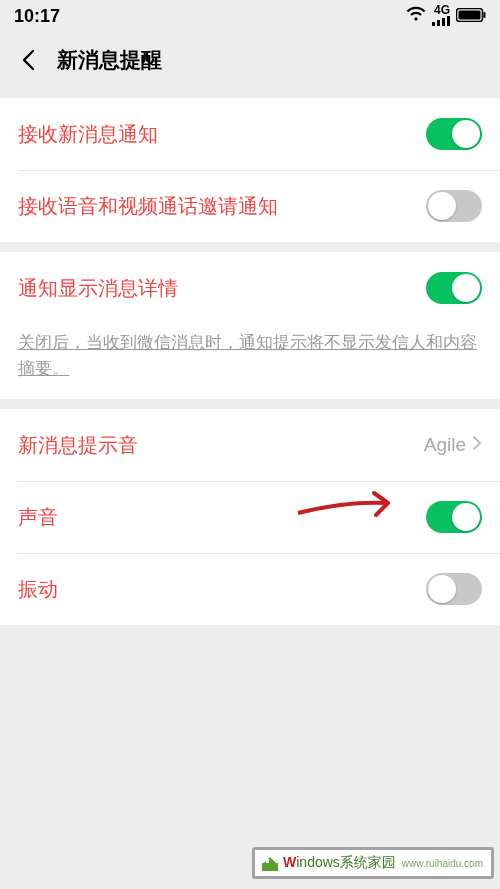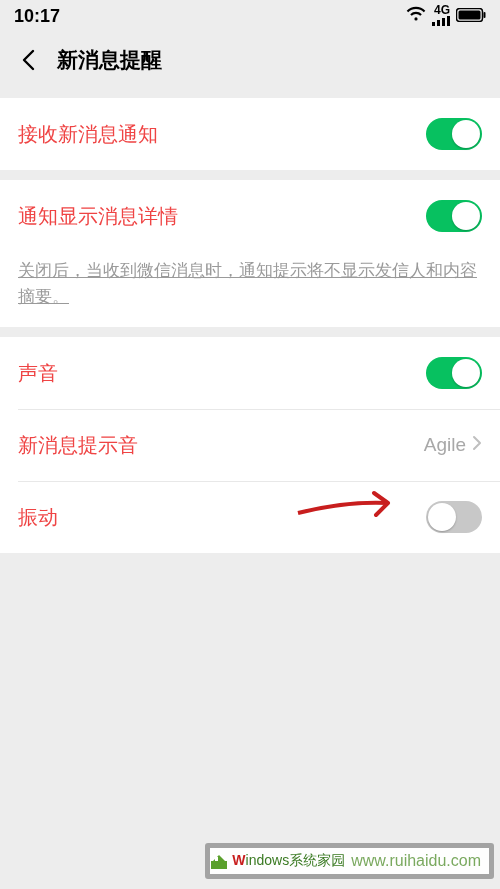--- a/index.html
+++ b/index.html
@@ -17,22 +17,22 @@
   .row-value { font-size: 19px; color: #a8a8a8; margin-right: 6px; }
   .toggle { width: 56px; height: 32px; border-radius: 16px; position: relative; }
   .toggle .knob { width: 28px; height: 28px; background: #fff; border-radius: 50%; position: absolute; top: 2px; box-shadow: 0 1px 2px rgba(0,0,0,.25); }
   .toggle.on { background: #07c160; }
   .toggle.on .knob { right: 2px; }
   .toggle.off { background: #c8c8c8; }
   .toggle.off .knob { left: 2px; }
   .note { font-size: 17px; color: #9a9a9a; padding: 6px 18px 18px; line-height: 1.5; background: #fff; text-decoration: underline; }
   .chevron { color: #bfbfbf; }
   .arrow-overlay { position: absolute; left: 296px; top: 483px; pointer-events: none; }
-  .watermark { position: absolute; right: 6px; bottom: 10px; background: rgba(255,255,255,.9); border: 5px solid #a3a3a3; border-radius: 3px; padding: 4px 8px 4px 0; display: flex; align-items: center; gap: 4px; font-size: 14px; color: #3a7a22; }
-  .watermark .sub { font-size: 16px; color: #7aa95f; margin-left: 2px; }
+  .watermark { position: absolute; right: 6px; bottom: 10px; background: rgba(255,255,255,.9); border: 3px solid #a3a3a3; border-radius: 3px; padding: 4px 8px 4px 6px; display: flex; align-items: center; gap: 4px; font-size: 14px; color: #3a7a22; }
+  .watermark .sub { font-size: 10px; color: #7aa95f; margin-left: 2px; }
   .signal-4g { font-size: 12px; font-weight: 700; line-height: 1; text-align: right; }
 </style>
 </head>
 <body>
 
 <div class="status-bar">
   <span>10:17</span>
   <div class="status-right">
     <span>
       <svg width="20" height="16" viewBox="0 0 20 16">
@@ -67,47 +67,53 @@
   <div class="header-title">新消息提醒</div>
 </div>
 
 <div class="group first">
   <div class="row">
     <div class="row-label">接收新消息通知</div>
     <div class="toggle on">
         <div class="knob"></div>
       </div>
   </div>
+  <div class="row">
+    <div class="row-label">接收语音和视频通话邀请通知</div>
+    <div class="toggle off">
+        <div class="knob"></div>
+      </div>
+  </div>
 </div>
 
 <div class="group">
   <div class="row">
     <div class="row-label">通知显示消息详情</div>
     <div class="toggle on">
         <div class="knob"></div>
       </div>
   </div>
   <div class="note">关闭后，当收到微信消息时，通知提示将不显示发信人和内容摘要。</div>
 </div>
 
 <div class="group">
   <div class="row">
-    <div class="row-label">声音</div>
-    <div class="toggle on">
-        <div class="knob"></div>
-      </div>
-  </div>
-  <div class="row">
     <div class="row-label">新消息提示音</div>
     <div class="row-value">Agile</div>
     <span class="chevron">
       <svg width="10" height="16" viewBox="0 0 10 16">
           <path d="M2 2 L8 8 L2 14" stroke="#bfbfbf" stroke-width="2" fill="none" stroke-linecap="round" stroke-linejoin="round"></path>
         </svg>
     </span>
+  </div>
+  <div class="row">
+    <div class="row-label">声音</div>
+    <div class="toggle on">
+        <div class="knob"></div>
+      </div>
   </div>
   <div class="row">
     <div class="row-label">振动</div>
     <div class="toggle off">
         <div class="knob"></div>
       </div>
   </div>
 </div>
 
 <svg class="arrow-overlay" width="110" height="40" viewBox="0 0 110 40">

